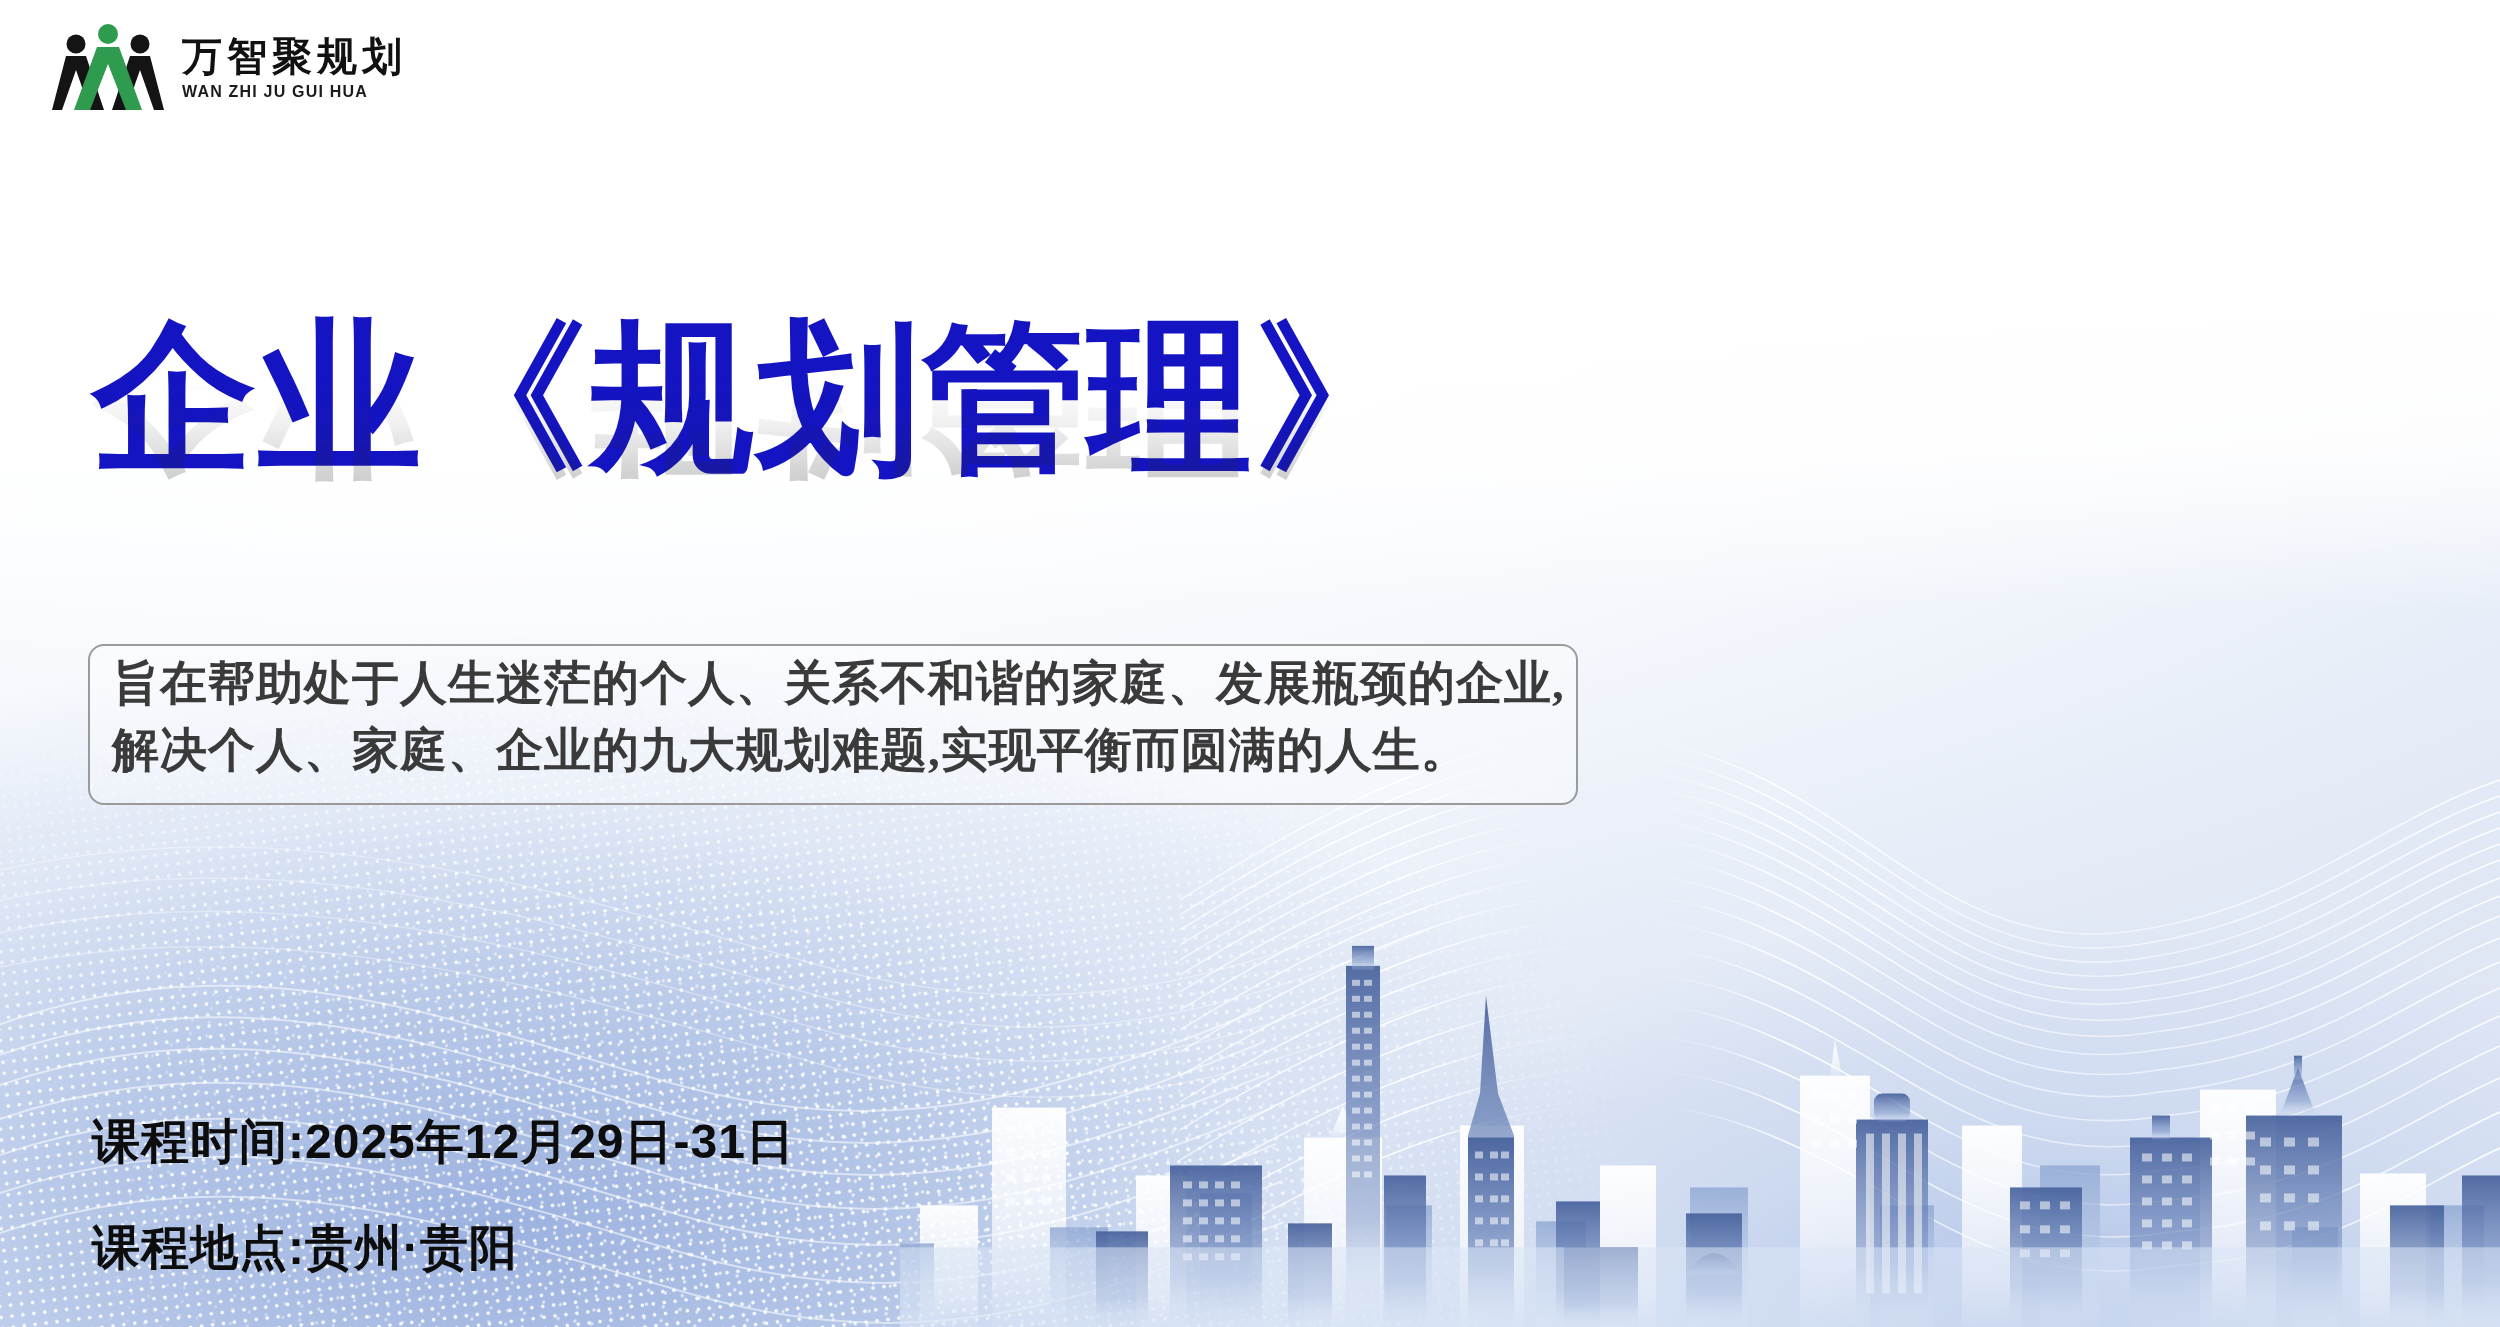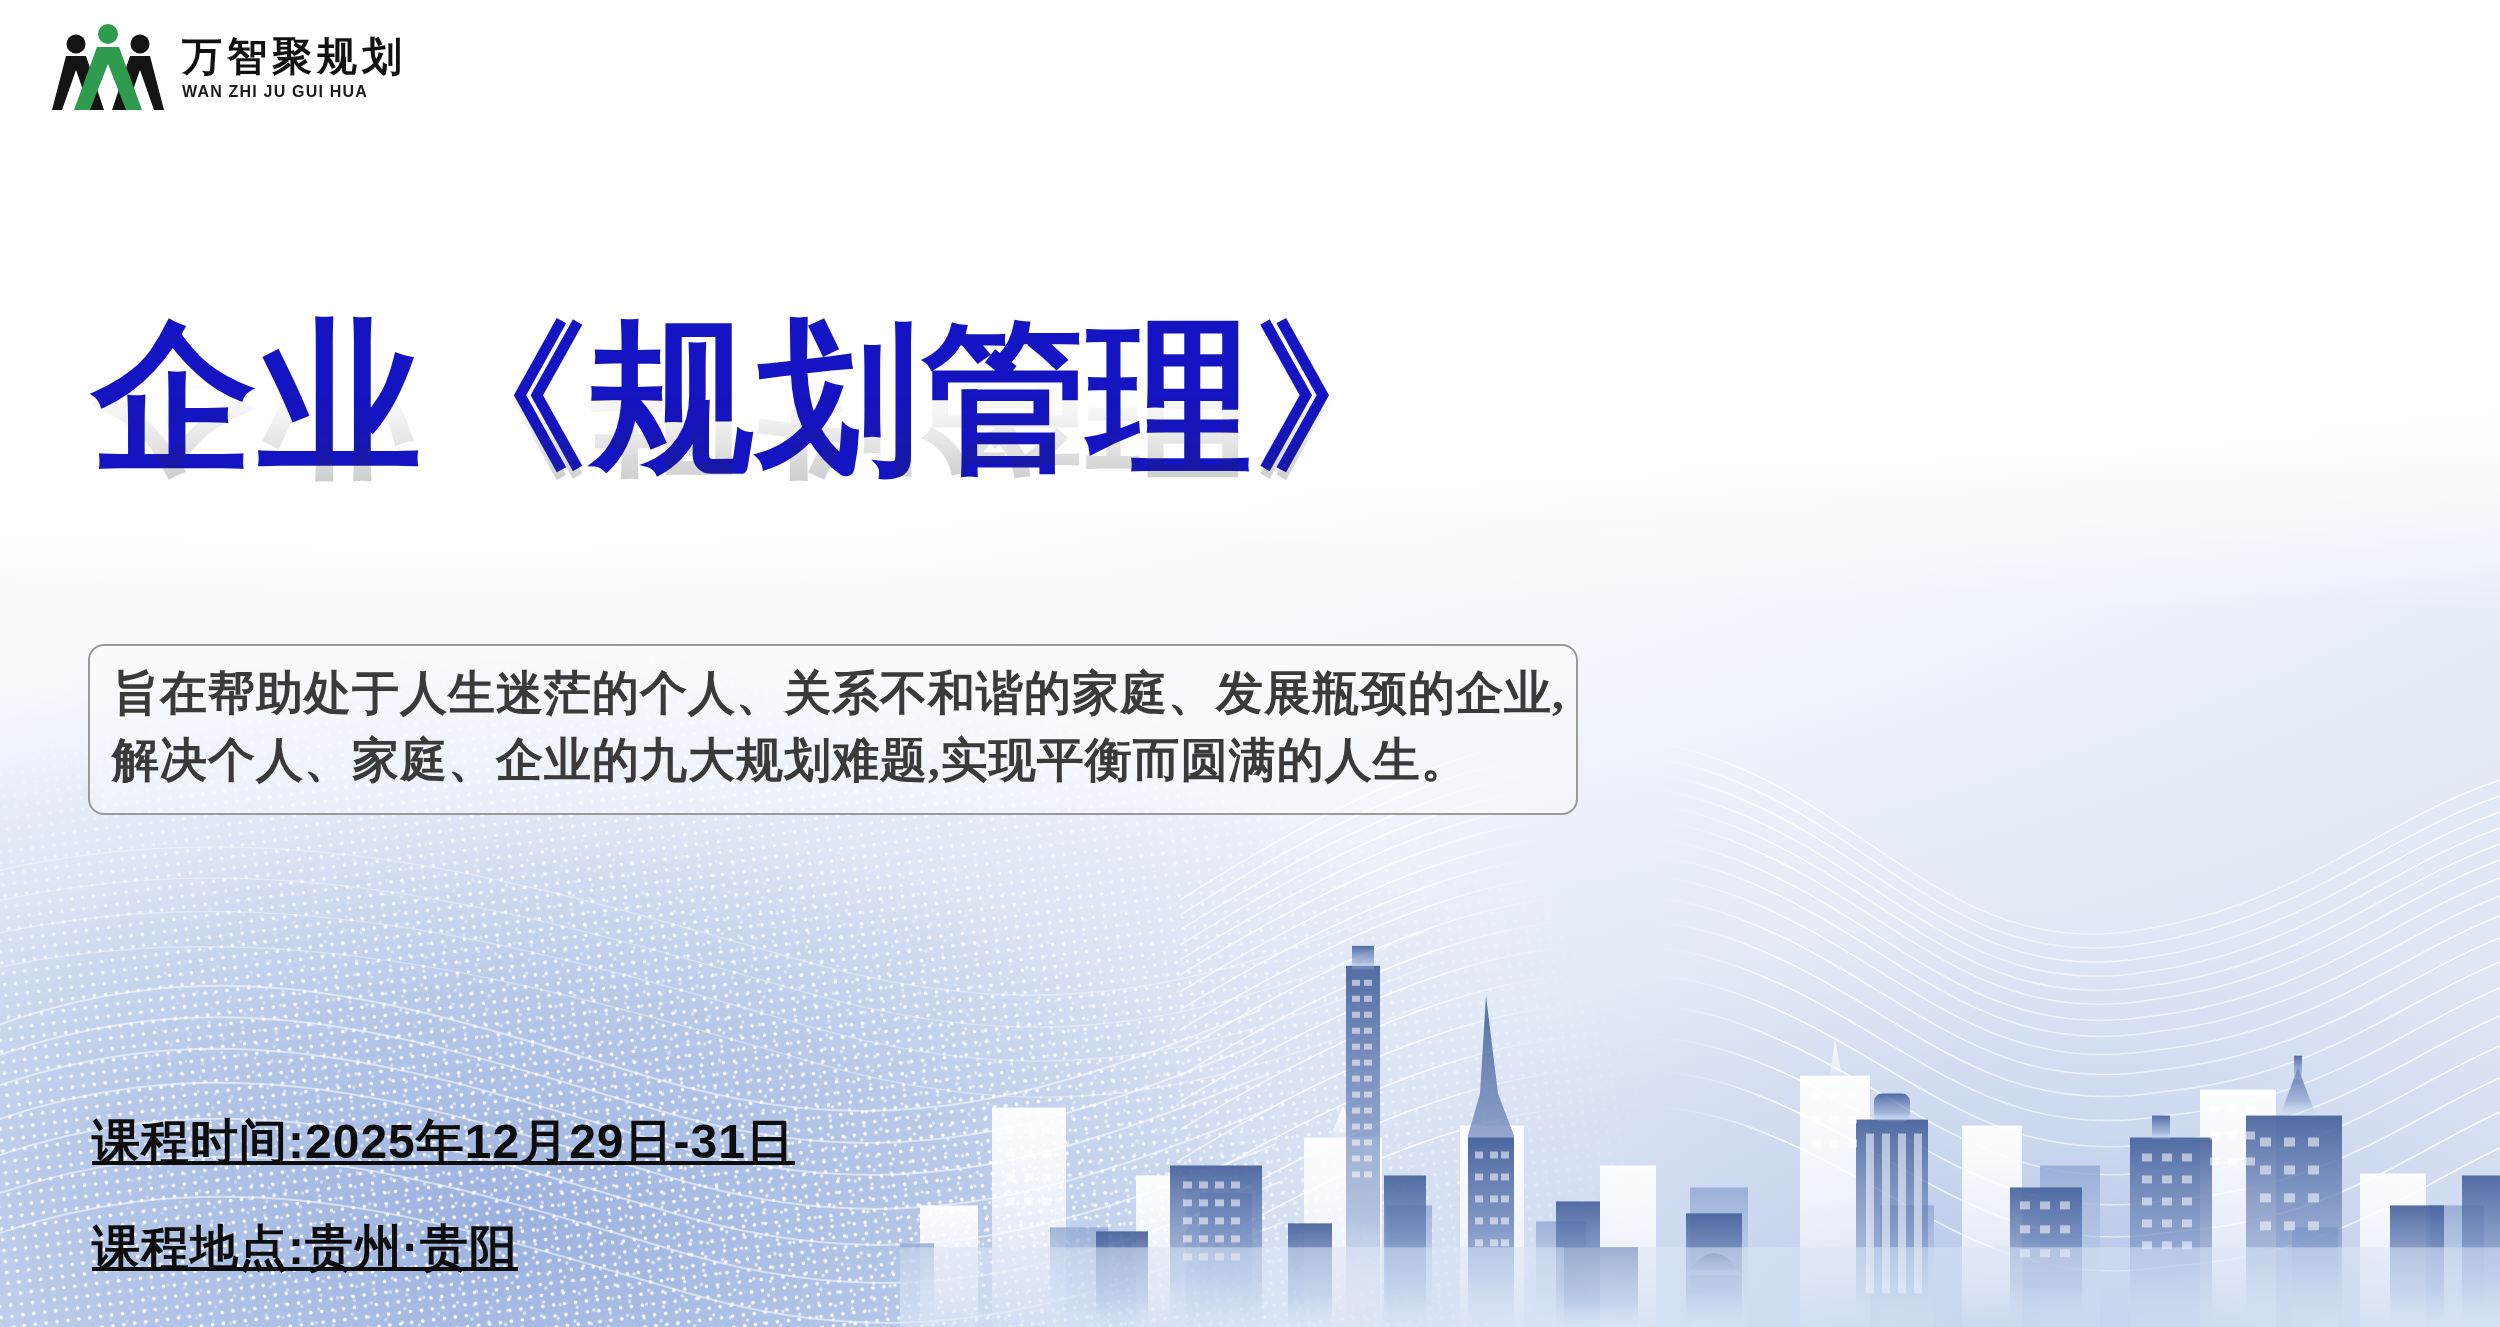--- a/index.html
+++ b/index.html
@@ -99,21 +99,21 @@
     margin-top:2px;
   }
 
   
   .desc-box{
     position:absolute;left:88px;top:644px;
     width:1490px;
     box-sizing:border-box;
     border:2px solid #9a9a9a;
     border-radius:16px;
-    padding:14px 22px 20px 22px;
+    padding:4px 22px 20px 22px;
     background:rgba(255,255,255,.32);
     z-index:5;
   }
   .desc-line{
     font-family:"Liberation Serif","DejaVu Serif",serif;
     font-size:47px;font-weight:600;color:#3a3a3a;
     line-height:1.42;letter-spacing:1px;white-space:nowrap;
   }
 
   
@@ -134,21 +134,21 @@
     margin-top:14px;
     font-family:"Liberation Serif","DejaVu Serif",serif;
     font-size:62px;font-weight:500;color:#111;letter-spacing:8px;white-space:nowrap;
   }
 
   
   .footer{position:absolute;left:92px;top:1110px;z-index:6;}
   .footer-line{
     font-family:"Liberation Sans","DejaVu Sans",sans-serif;
     font-size:48px;font-weight:600;color:#0d0d0d;letter-spacing:1px;
-    margin-bottom:42px;white-space:nowrap;text-decoration:underline;
+    margin-bottom:42px;white-space:nowrap;
   }
   .footer-line:last-child{margin-bottom:16px;}
 </style>
 </head>
 <body>
 
 <div id="poster">
 
   <div class="bg-base"></div>
   <div class="bg-tint-bl"></div>

